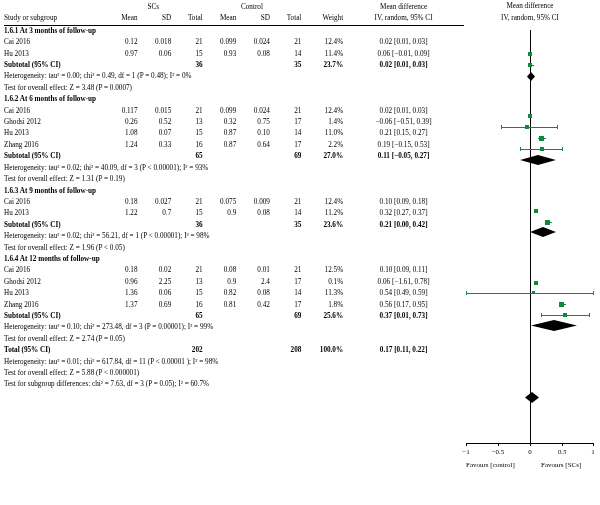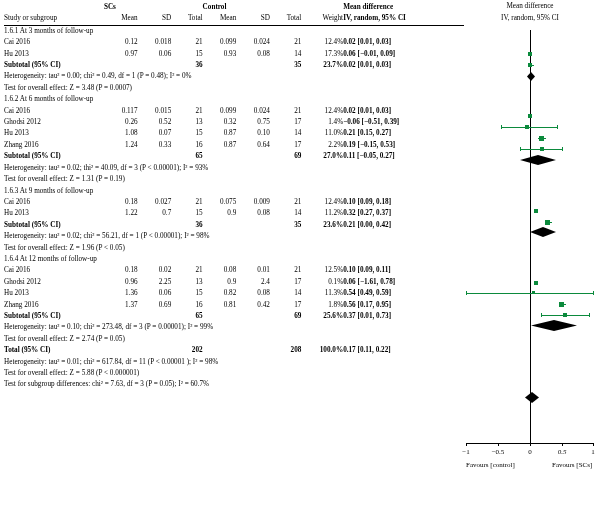--- a/index.html
+++ b/index.html
@@ -27,24 +27,24 @@
   }
   .hdr-rule-bot{border-bottom:1.1px solid #000;}
 
   
   col.c-study{width:86px;}
   col.c-num{width:29px;}
   col.c-total{width:27px;}
   col.c-weight{width:36px;}
   col.c-md{width:104px;}
 
-  .ctr{text-align:left;font-weight:bold;}
+  .ctr{text-align:center;}
   .rt{text-align:right;}
   .bold{font-weight:bold;}
-  .group-head{font-weight:normal;}
+  .group-head{font-weight:bold;}
 
   .hetero{
     font-size:7.0px;
     line-height:10.6px;
     white-space:nowrap;
   }
 
   
   .plotpanel{
     position:absolute;
@@ -139,21 +139,21 @@
       <td class="ctr">0.02 [0.01, 0.03]</td>
     </tr>
     <tr>
       <td>Hu 2013</td>
       <td class="rt">0.97</td>
       <td class="rt">0.06</td>
       <td class="rt">15</td>
       <td class="rt">0.93</td>
       <td class="rt">0.08</td>
       <td class="rt">14</td>
-      <td class="rt">17.3%</td>
+      <td class="rt">11.4%</td>
       <td class="ctr">0.06 [−0.01, 0.09]</td>
     </tr>
     <tr class="bold">
       <td>Subtotal (95% CI)</td>
       <td></td>
           <td></td>
       <td class="rt">36</td>
       <td></td>
           <td></td>
       <td class="rt">35</td>
@@ -458,16 +458,16 @@
     <div class="tick" style="left:102px;top:443px;"></div>
     <div class="tick" style="left:133px;top:443px;"></div>
 
     <div class="ticklab" style="left:-4px;top:448px;">−1</div>
     <div class="ticklab" style="left:28px;top:448px;">−0.5</div>
     <div class="ticklab" style="left:60px;top:448px;">0</div>
     <div class="ticklab" style="left:92px;top:448px;font-style:italic;">0.5</div>
     <div class="ticklab" style="left:123px;top:448px;">1</div>
 
     <div class="fav" style="left:6px;top:461px;">Favours [control]</div>
-    <div class="fav" style="left:92px;top:461px;">Favours [SCs]</div>
+    <div class="fav" style="left:81px;top:461px;">Favours [SCs]</div>
   </div>
 
 </div>
 
 </body></html>

